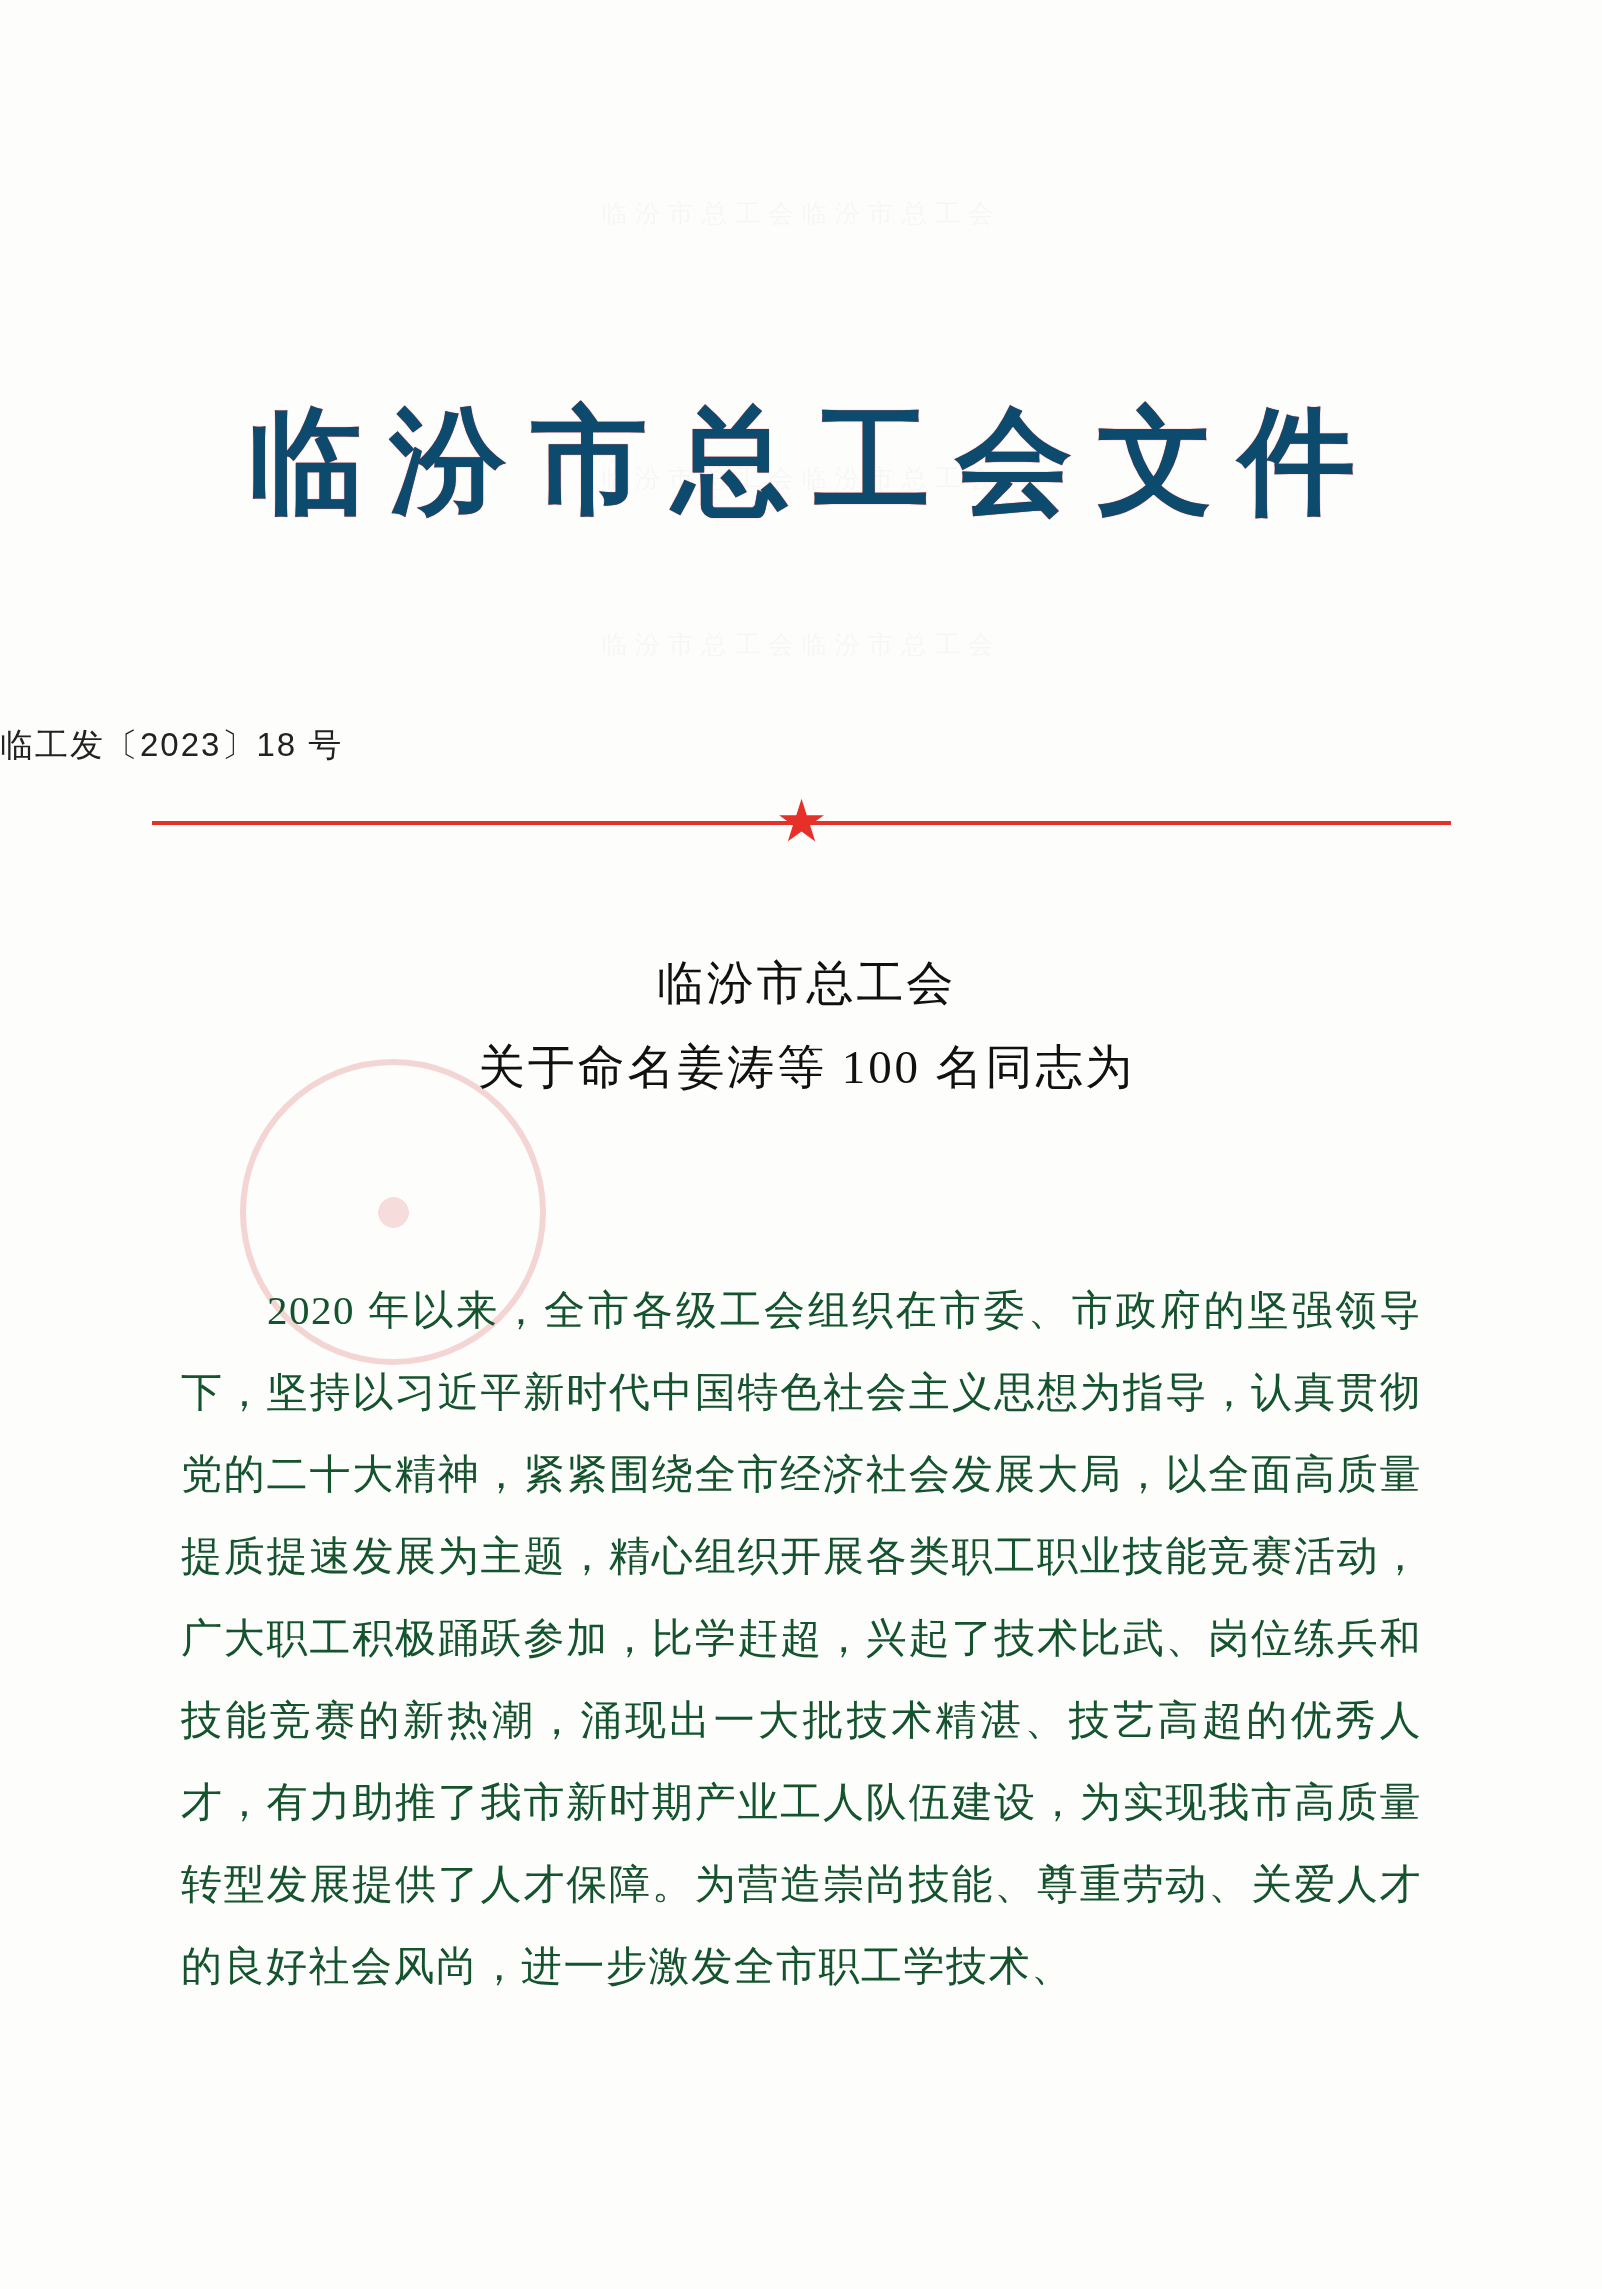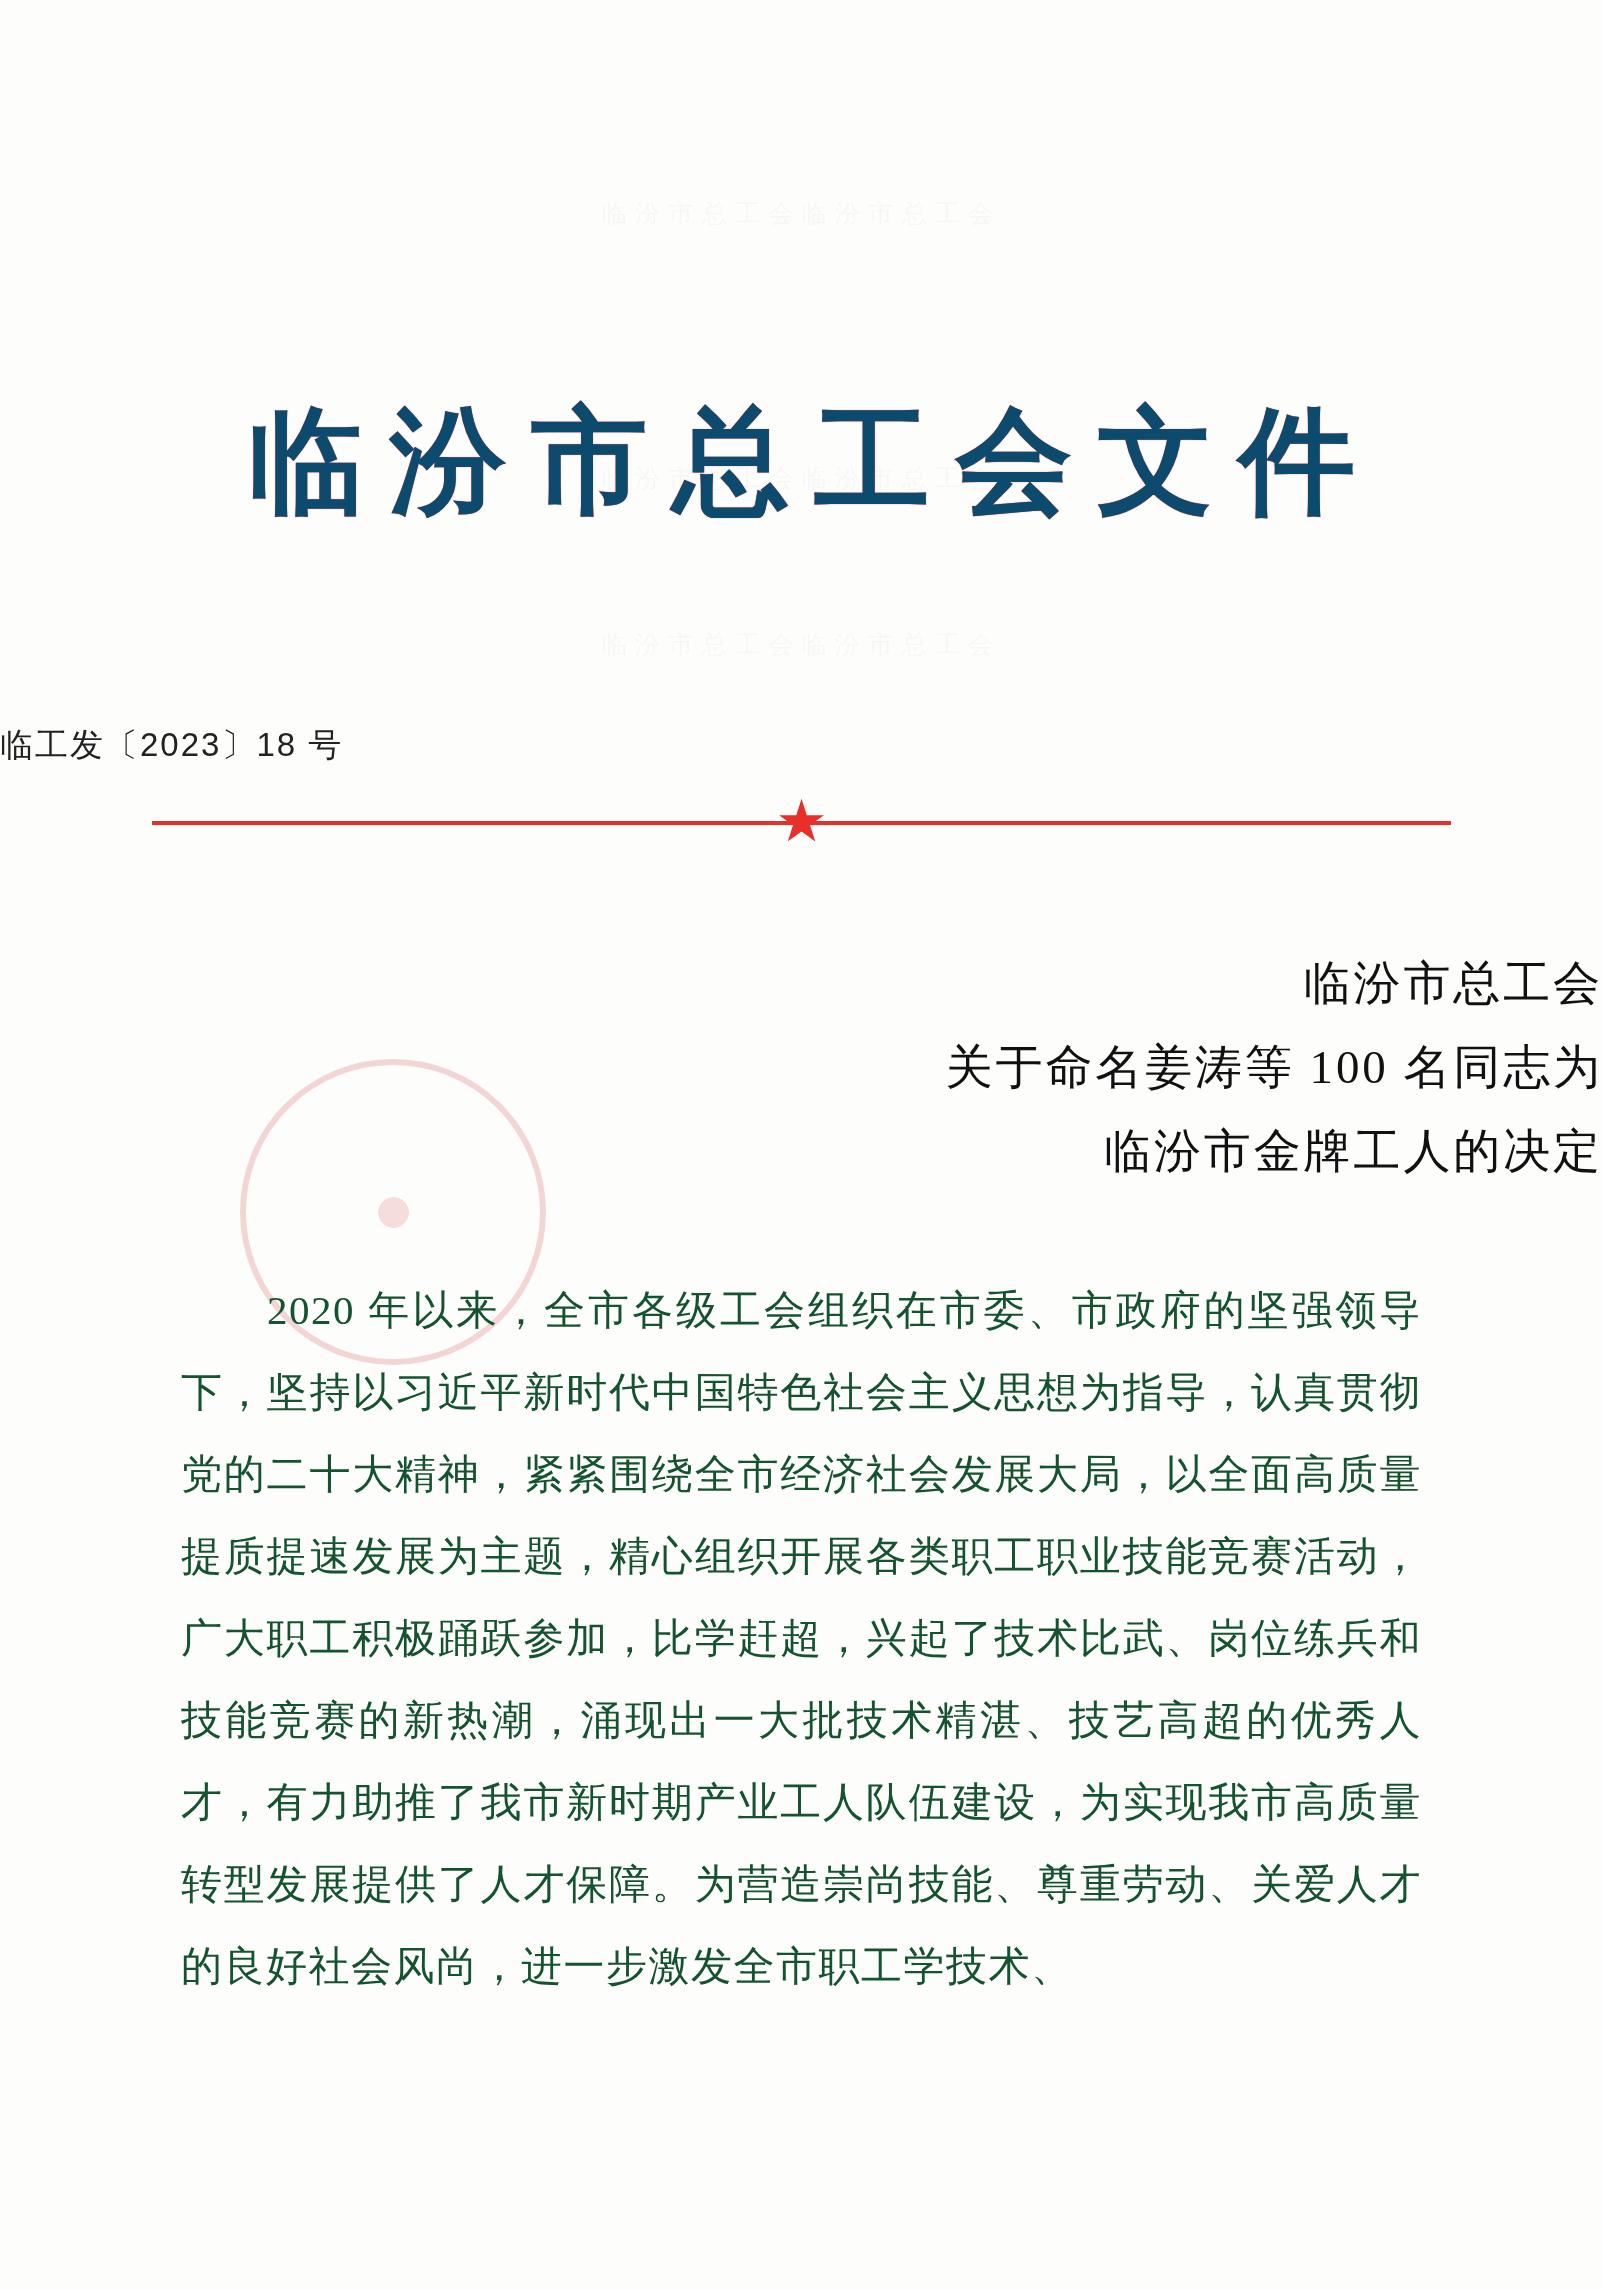--- a/index.html
+++ b/index.html
@@ -122,21 +122,21 @@
     top: 0;
     height: 3.9px;
     background: #e8302a;
   }
 
   .title-block {
     position: absolute;
     left: 10px;
     right: 0;
     top: 941px;
-    text-align: right;
+    text-align: center;
   }
   .title-block .tline {
     font-size: 47px;
     line-height: 84px;
     letter-spacing: 2.9px;
     color: #111;
     font-family: "Liberation Serif", "DejaVu Serif", serif;
   }
 
   .body-text {
@@ -173,21 +173,20 @@
   <div class="header-title">临汾市总工会文件</div>
 
   <div class="doc-number">临工发〔2023〕18 号</div>
 
   <div class="red-rule"></div>
   <div class="red-star">★</div>
 
   <div class="title-block">
     <div class="tline">临汾市总工会</div>
     <div class="tline">关于命名姜涛等 100 名同志为</div>
-    <div class="tline">临汾市金牌工人的决定</div>
   </div>
 
   <div class="body-text">
     <p>2020 年以来，全市各级工会组织在市委、市政府的坚强领导下，坚持以习近平新时代中国特色社会主义思想为指导，认真贯彻党的二十大精神，紧紧围绕全市经济社会发展大局，以全面高质量提质提速发展为主题，精心组织开展各类职工职业技能竞赛活动，广大职工积极踊跃参加，比学赶超，兴起了技术比武、岗位练兵和技能竞赛的新热潮，涌现出一大批技术精湛、技艺高超的优秀人才，有力助推了我市新时期产业工人队伍建设，为实现我市高质量转型发展提供了人才保障。为营造崇尚技能、尊重劳动、关爱人才的良好社会风尚，进一步激发全市职工学技术、</p>
   </div>
 
 </div>
 
 
 </body></html>

